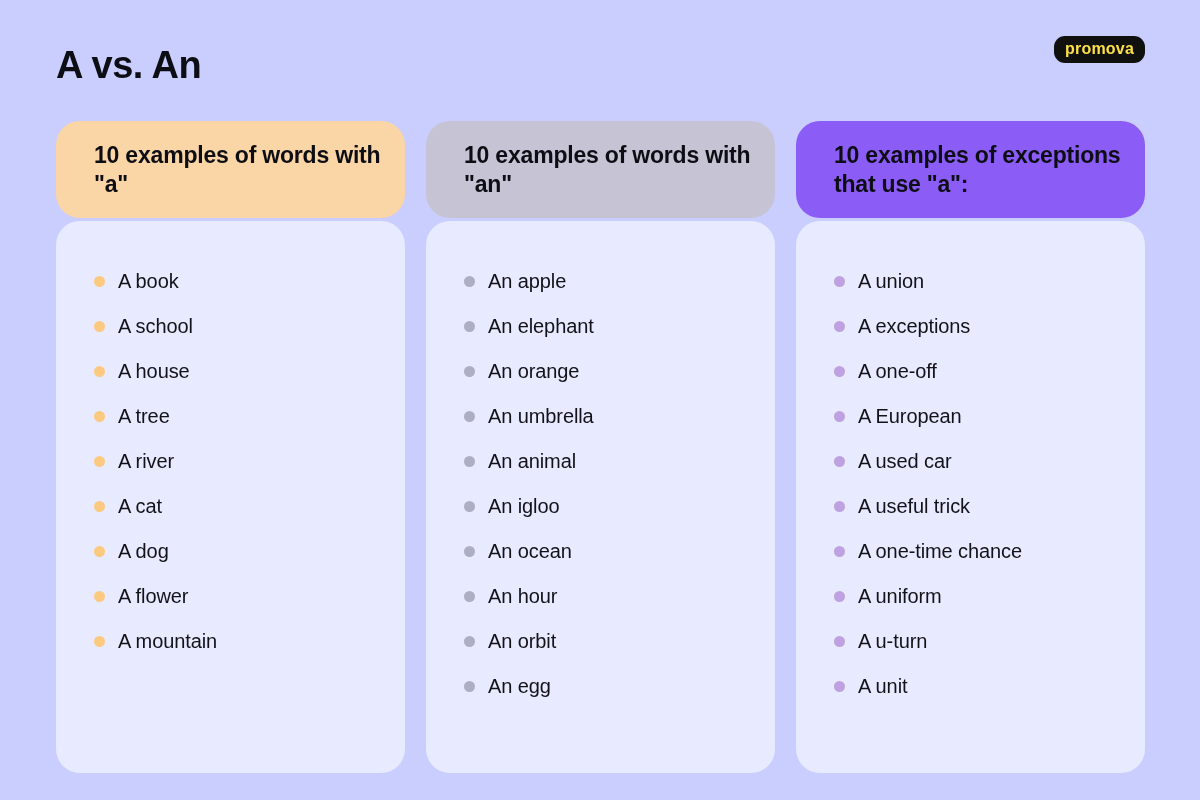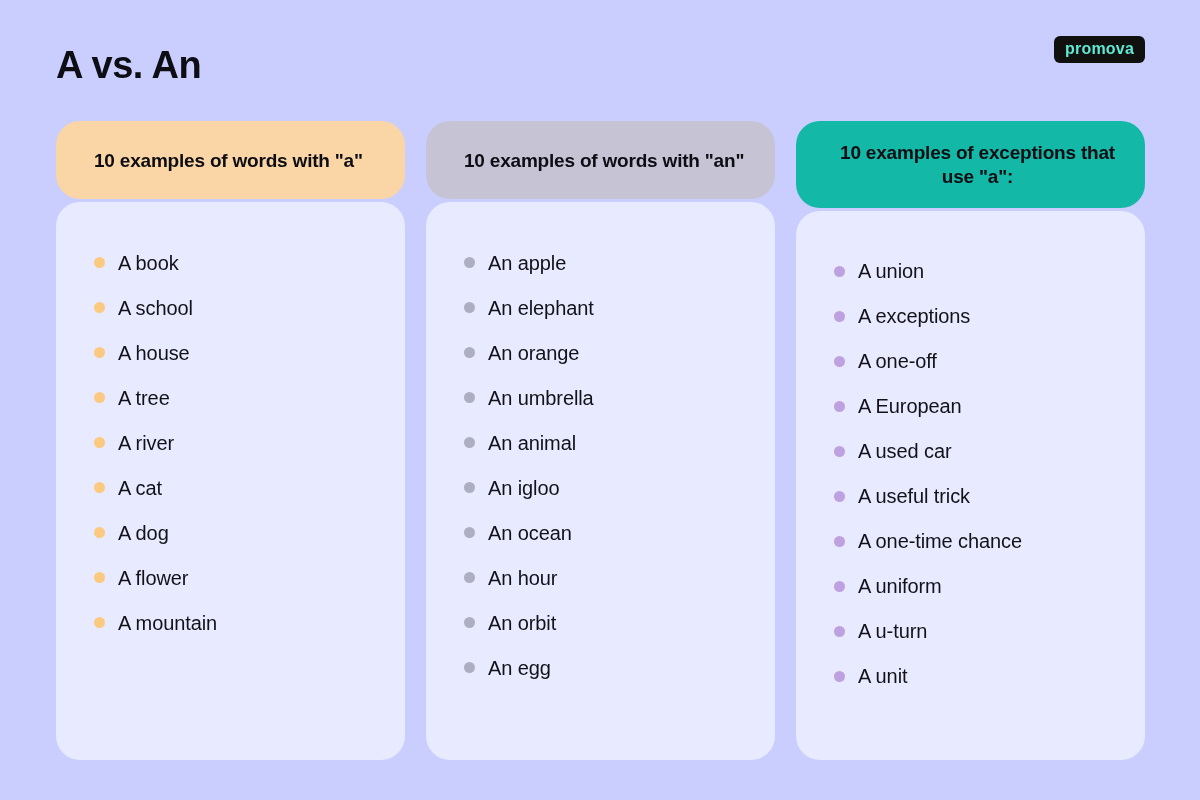--- a/index.html
+++ b/index.html
@@ -66,21 +66,21 @@
     border-radius: 24px;
     min-height: 78px;
     box-sizing: border-box;
     padding: 20px 24px 18px 38px;
     display: flex;
     align-items: center;
     position: relative;
     z-index: 2;
   }
   .col-header-text {
-    font-size: 19px;
+    font-size: 23px;
     font-weight: bold;
     line-height: 1.28;
     color: #0d0d14;
     letter-spacing: -0.2px;
   }
   .col-body {
     background: #e8eaff;
     border-radius: 24px;
     margin-top: 3px;
     padding: 38px 20px 38px 38px;
@@ -114,21 +114,21 @@
     letter-spacing: -0.1px;
     line-height: 1;
     white-space: nowrap;
   }
 </style>
 </head>
 <body style="background: rgb(201, 206, 255);">
 
 <div class="page-header">
   <div class="page-title">A vs. An</div>
-  <div class="brand-logo" style="background: rgb(16, 16, 15); color: #5eead4;">promova</div>
+  <div class="brand-logo" style="background: rgb(16, 16, 15); color: #fde047; border-radius: 11px;">promova</div>
 </div>
 
 <div class="columns">
 
   <div class="column col-1">
     <div class="col-header" style="background: rgb(250, 213, 165);">
       <div class="col-header-text">10 examples of words with "a"</div>
     </div>
     <div class="col-body" style="background: rgb(232, 234, 255);">
       <ul class="item-list">
@@ -216,21 +216,21 @@
         </li>
         <li class="list-item">
           <span class="bullet" style="background: rgb(173, 174, 194);"></span>
           <span class="item-label" style="color: rgb(18, 18, 24); text-align: right;">An egg</span>
         </li>
       </ul>
     </div>
   </div>
 
   <div class="column col-3">
-    <div class="col-header" style="background: #14b8a6; text-align: center;">
+    <div class="col-header" style="background: #8b5cf6;">
       <div class="col-header-text">10 examples of exceptions that use "a":</div>
     </div>
     <div class="col-body" style="background: rgb(232, 234, 255);">
       <ul class="item-list">
         <li class="list-item">
           <span class="bullet" style="background: rgb(191, 160, 224);"></span>
           <span class="item-label" style="color: rgb(18, 18, 24);">A union</span>
         </li>
         <li class="list-item">
           <span class="bullet" style="background: rgb(191, 160, 224);"></span>

